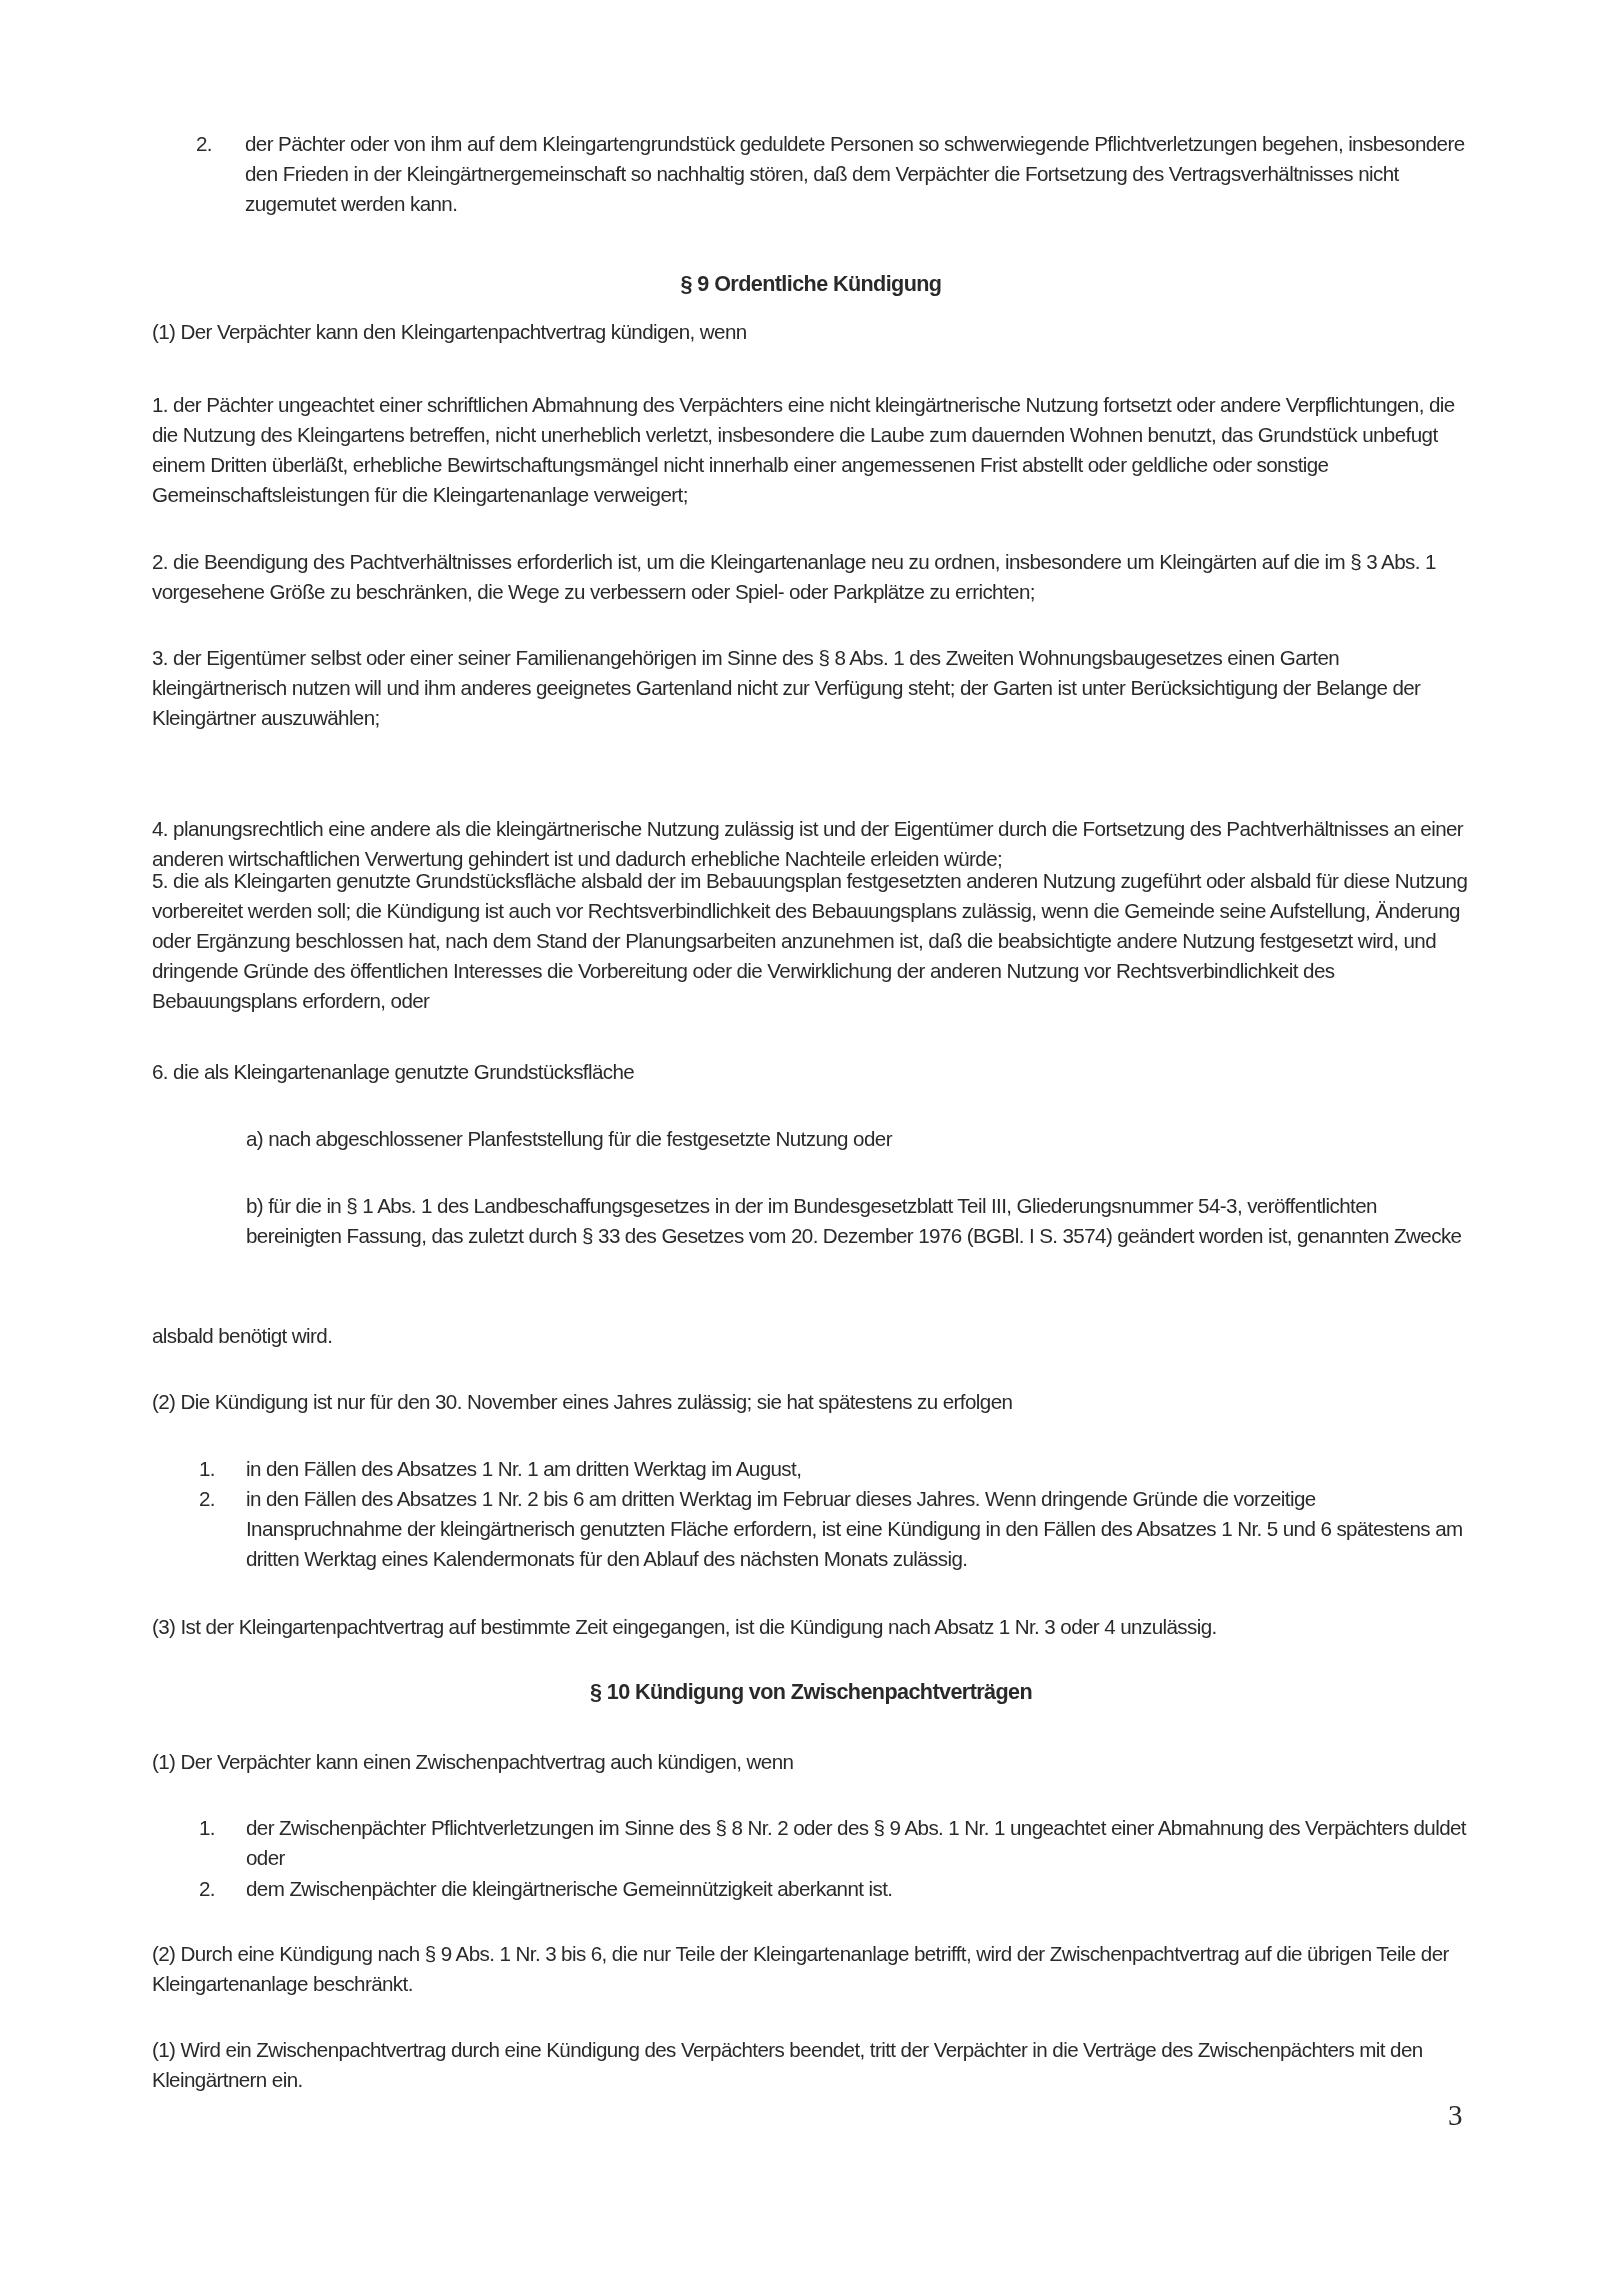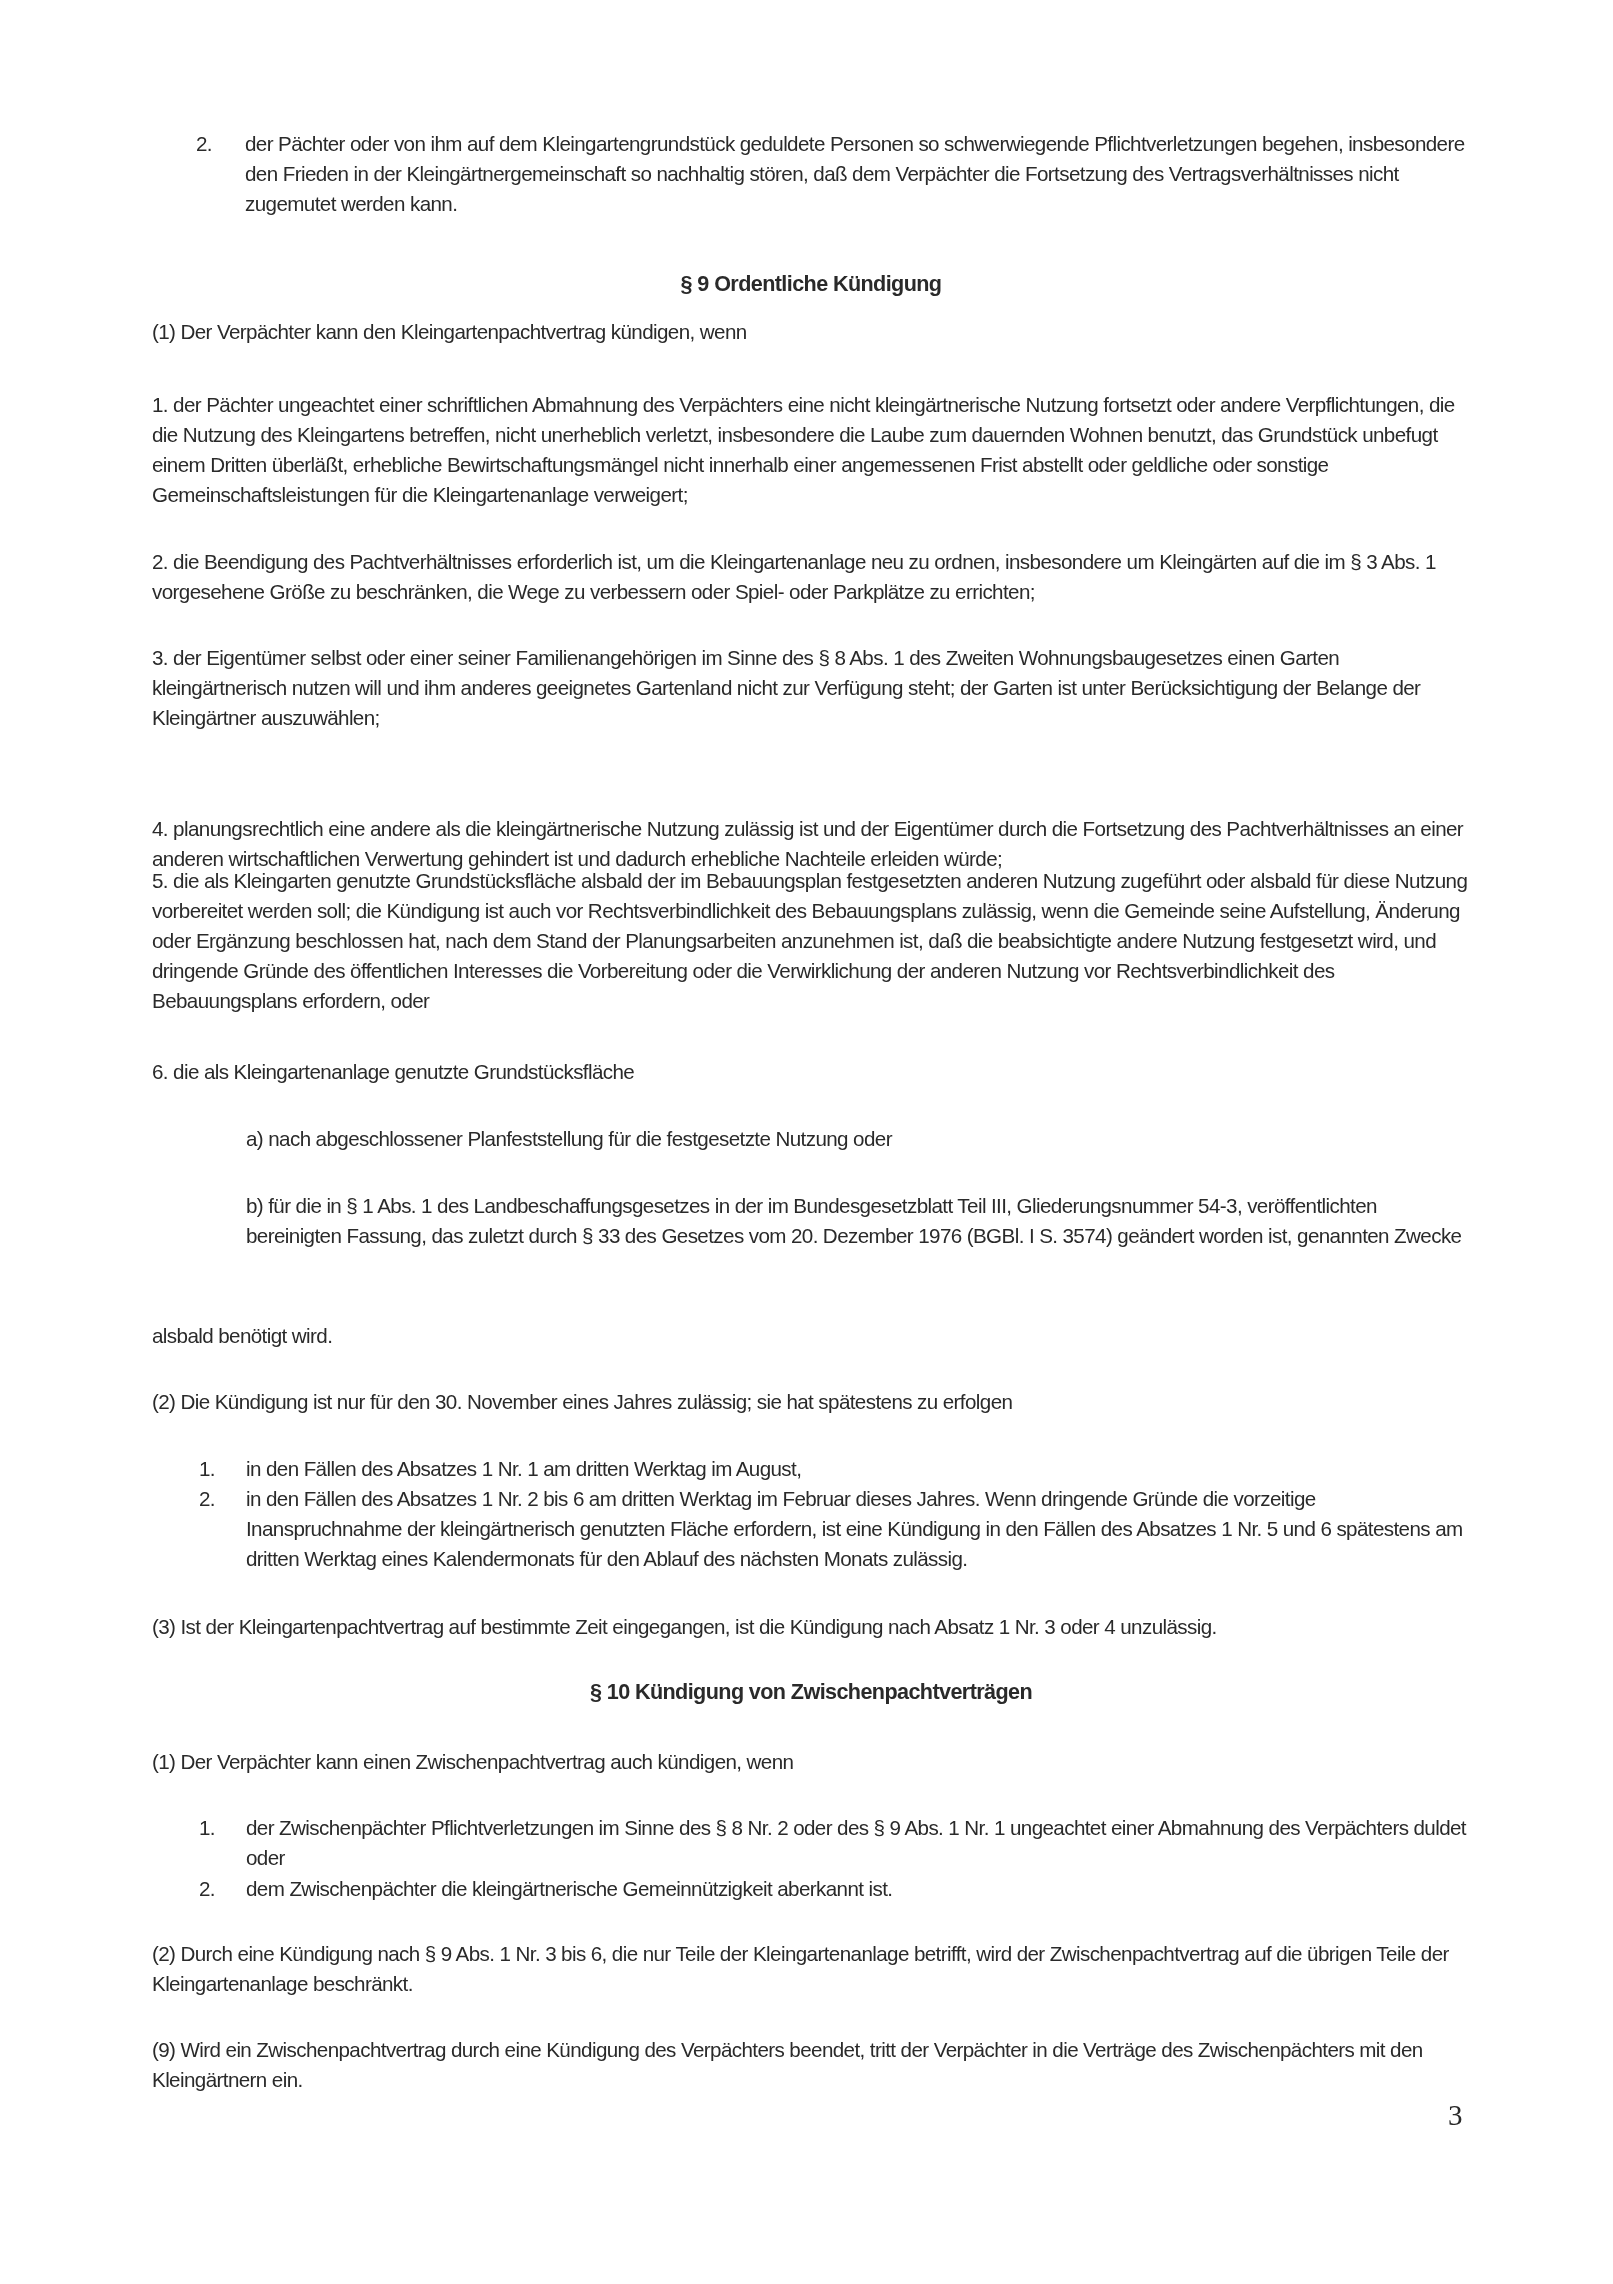--- a/index.html
+++ b/index.html
@@ -62,17 +62,17 @@
   <div class="block num-item" style="top:1813px; left:199px; width:1271px;">
     <span class="num">1.</span>
     <span class="txt">der Zwischenpächter Pflichtverletzungen im Sinne des § 8 Nr. 2 oder des § 9 Abs. 1 Nr. 1 ungeachtet einer Abmahnung des Verpächters duldet oder</span>
   </div>
   <div class="block num-item" style="top:1874px; left:199px; width:1271px;">
     <span class="num">2.</span>
     <span class="txt">dem Zwischenpächter die kleingärtnerische Gemeinnützigkeit aberkannt ist.</span>
   </div>
 
   <div class="block" style="top:1939px;">(2) Durch eine Kündigung nach § 9 Abs. 1 Nr. 3 bis 6, die nur Teile der Kleingartenanlage betrifft, wird der Zwischenpachtvertrag auf die übrigen Teile der Kleingartenanlage beschränkt.</div>
-  <div class="block" style="top:2035px;">(9) Wird ein Zwischenpachtvertrag durch eine Kündigung des Verpächters beendet, tritt der Verpächter in die Verträge des Zwischenpächters mit den Kleingärtnern ein.</div>
+  <div class="block" style="top:2035px;">(1) Wird ein Zwischenpachtvertrag durch eine Kündigung des Verpächters beendet, tritt der Verpächter in die Verträge des Zwischenpächters mit den Kleingärtnern ein.</div>
 
   <div class="page-number">3</div>
 </div>
 
 
 </body></html>

